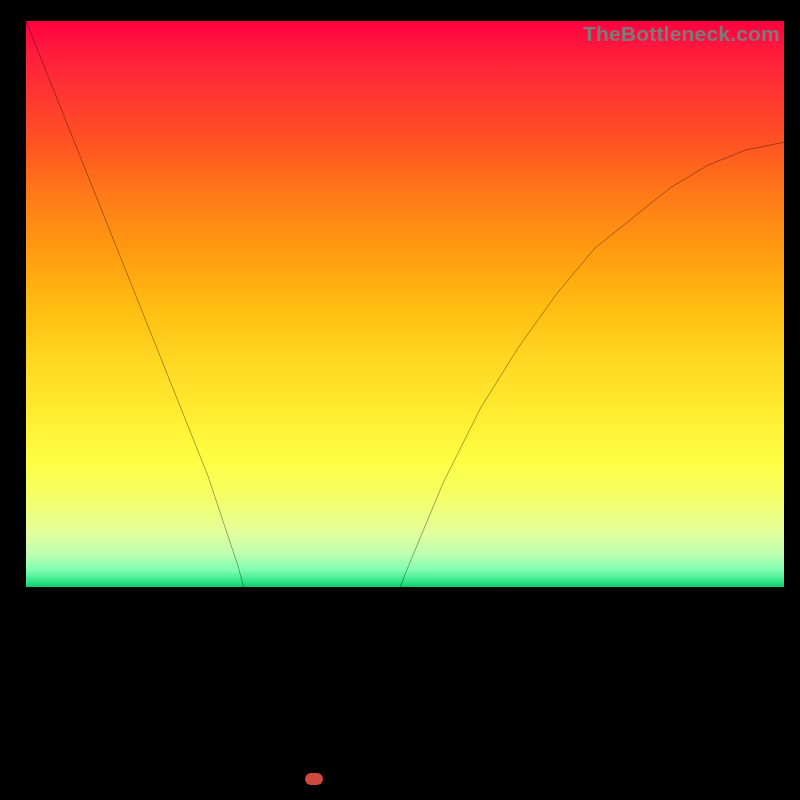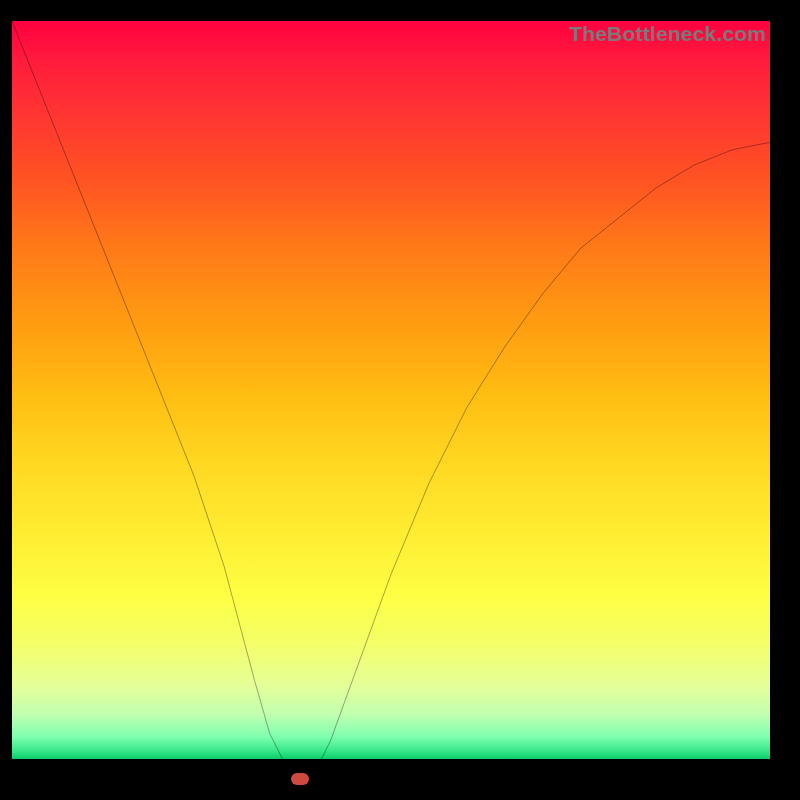--- a/index.html
+++ b/index.html
@@ -12,24 +12,24 @@
     overflow: hidden;
   }
   .outer {
     width: 800px;
     height: 800px;
     background: #000;
     position: relative;
   }
   .plot-wrap {
     position: absolute;
-    left: 12px;
+    left: 26px;
     top: 21px;
     width: 758px;
-    height: 738px;
+    height: 566px;
   }
   .gradient-bg {
     position: absolute;
     inset: 0;
     background: linear-gradient(to bottom,
       #ff0040 0%,
       #ff1a3d 5%,
       #ff3333 12%,
       #ff5522 22%,
       #ff7719 30%,

